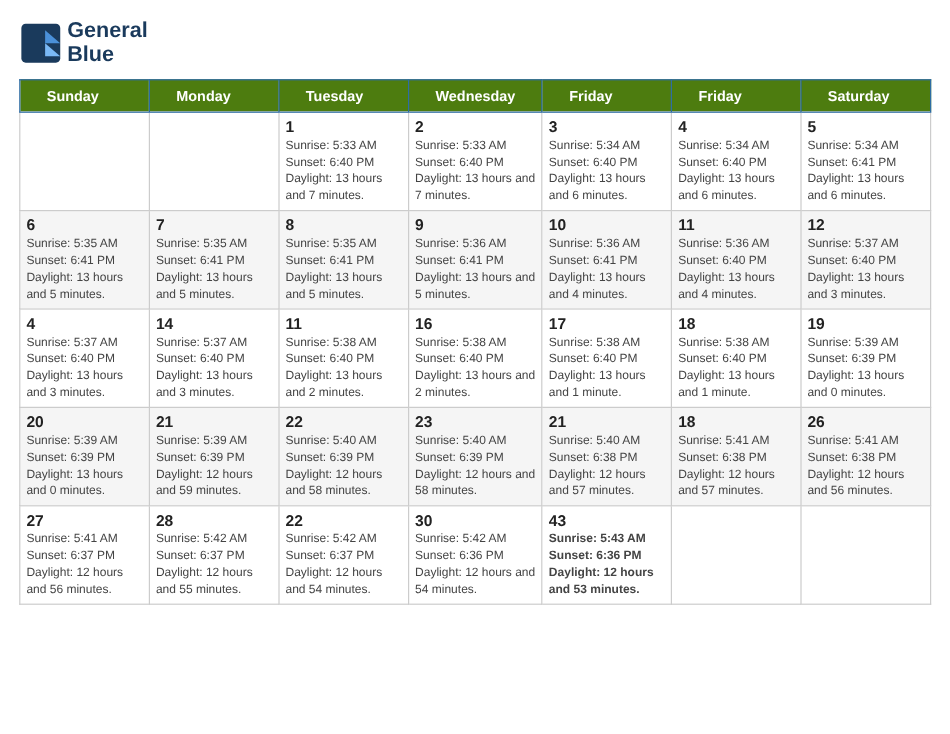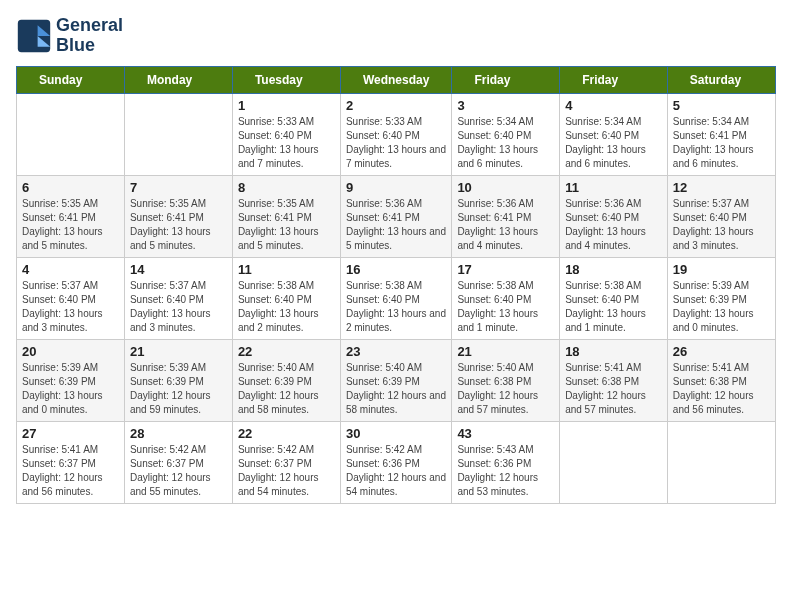--- a/index.html
+++ b/index.html
@@ -310,21 +310,21 @@
 Daylight: 12 hours and 54 minutes.</div>
         </td>
         <td>
           <span class="day-number">30</span>
           <div class="day-info" style="white-space: pre-line;">Sunrise: 5:42 AM
 Sunset: 6:36 PM
 Daylight: 12 hours and 54 minutes.</div>
         </td>
         <td>
           <span class="day-number">43</span>
-          <div class="day-info" style="white-space: pre-line;">Sunrise: 5:43 AM
+          <div class="day-info" style="white-space: pre-line; font-weight: bold;">Sunrise: 5:43 AM
 Sunset: 6:36 PM
 Daylight: 12 hours and 53 minutes.</div>
         </td>
         <td class="empty-cell"></td>
         <td class="empty-cell"></td>
       </tr>
     </tbody>
 </table>
 
 </body></html>

